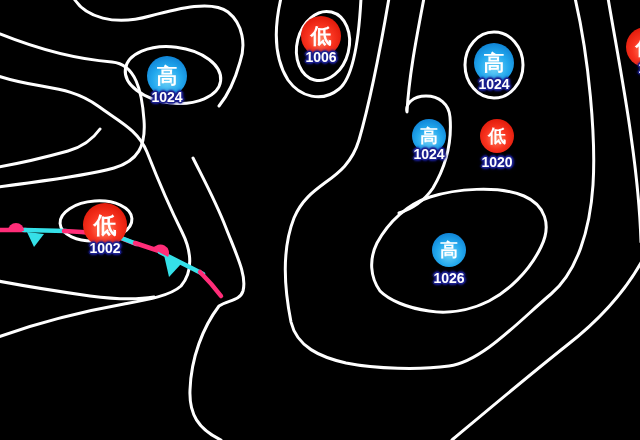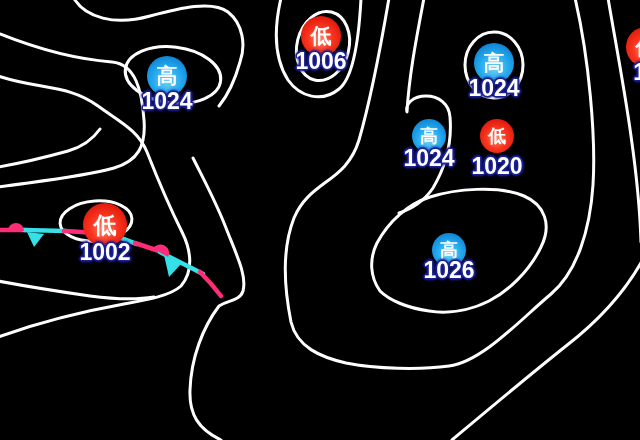--- a/index.html
+++ b/index.html
@@ -8,21 +8,21 @@
   #map-canvas{position:absolute;left:0;top:0;}
   #markers{position:absolute;left:0;top:0;width:640px;height:440px;}
   .sys{position:absolute;width:0;height:0;}
   .bubble{position:absolute;left:0;top:0;transform:translate(-50%,-50%);
           border-radius:50%;display:flex;align-items:center;justify-content:center;}
   .high .bubble{background:radial-gradient(circle at 50% 62%, #6fd2f7 0%, #23a9ee 45%, #0f84d6 78%, #0b6fc2 100%);}
   .low  .bubble{background:radial-gradient(circle at 48% 58%, #ff8866 0%, #f93420 40%, #e01a0a 75%, #c21104 100%);}
   .sym{color:#ffffff;font-weight:bold;line-height:1;
        font-family:"DejaVu Sans",sans-serif;}
   .val{position:absolute;transform:translateX(-50%);color:#ffffff;font-weight:bold;
-       font-size:23px;line-height:1;white-space:nowrap;
+       font-size:14px;line-height:1;white-space:nowrap;
        text-shadow:-1px -1px 0 #1c2090,1px -1px 0 #1c2090,-1px 1px 0 #1c2090,
                    1px 1px 0 #1c2090,0 0 3px #1c2090,0 0 5px #1c2090,
                    -2px 0 2px #1c2090,2px 0 2px #1c2090,0 2px 2px #1c2090,0 -2px 2px #1c2090;}
   .isobar{fill:none;stroke:#ffffff;stroke-width:3;stroke-linecap:round;stroke-linejoin:round;}
   .front-warm{fill:none;stroke-width:4.5;stroke-linecap:round;}
   .front-cold{fill:none;stroke-width:4.5;stroke-linecap:round;}
 </style>
 </head>
 <body>
 
@@ -100,21 +100,21 @@
     <div class="bubble" style="width: 34px; height: 34px;">
       <span class="sym" style="font-size: 18px;">低</span>
     </div>
     <div class="val" style="top: 19px;">1020</div>
   </div>
 
   <div class="sys high" style="left: 449px; top: 250px;">
     <div class="bubble" style="width: 34px; height: 34px;">
       <span class="sym" style="font-size: 18px;">高</span>
     </div>
-    <div class="val" style="top: 9px;">1026</div>
+    <div class="val" style="top: 21px;">1026</div>
   </div>
 
   <div class="sys low" style="left: 105px; top: 225px;">
     <div class="bubble" style="width: 44px; height: 44px;">
       <span class="sym" style="font-size: 23px;">低</span>
     </div>
     <div class="val" style="top: 16px;">1002</div>
   </div>
 </div>
 

